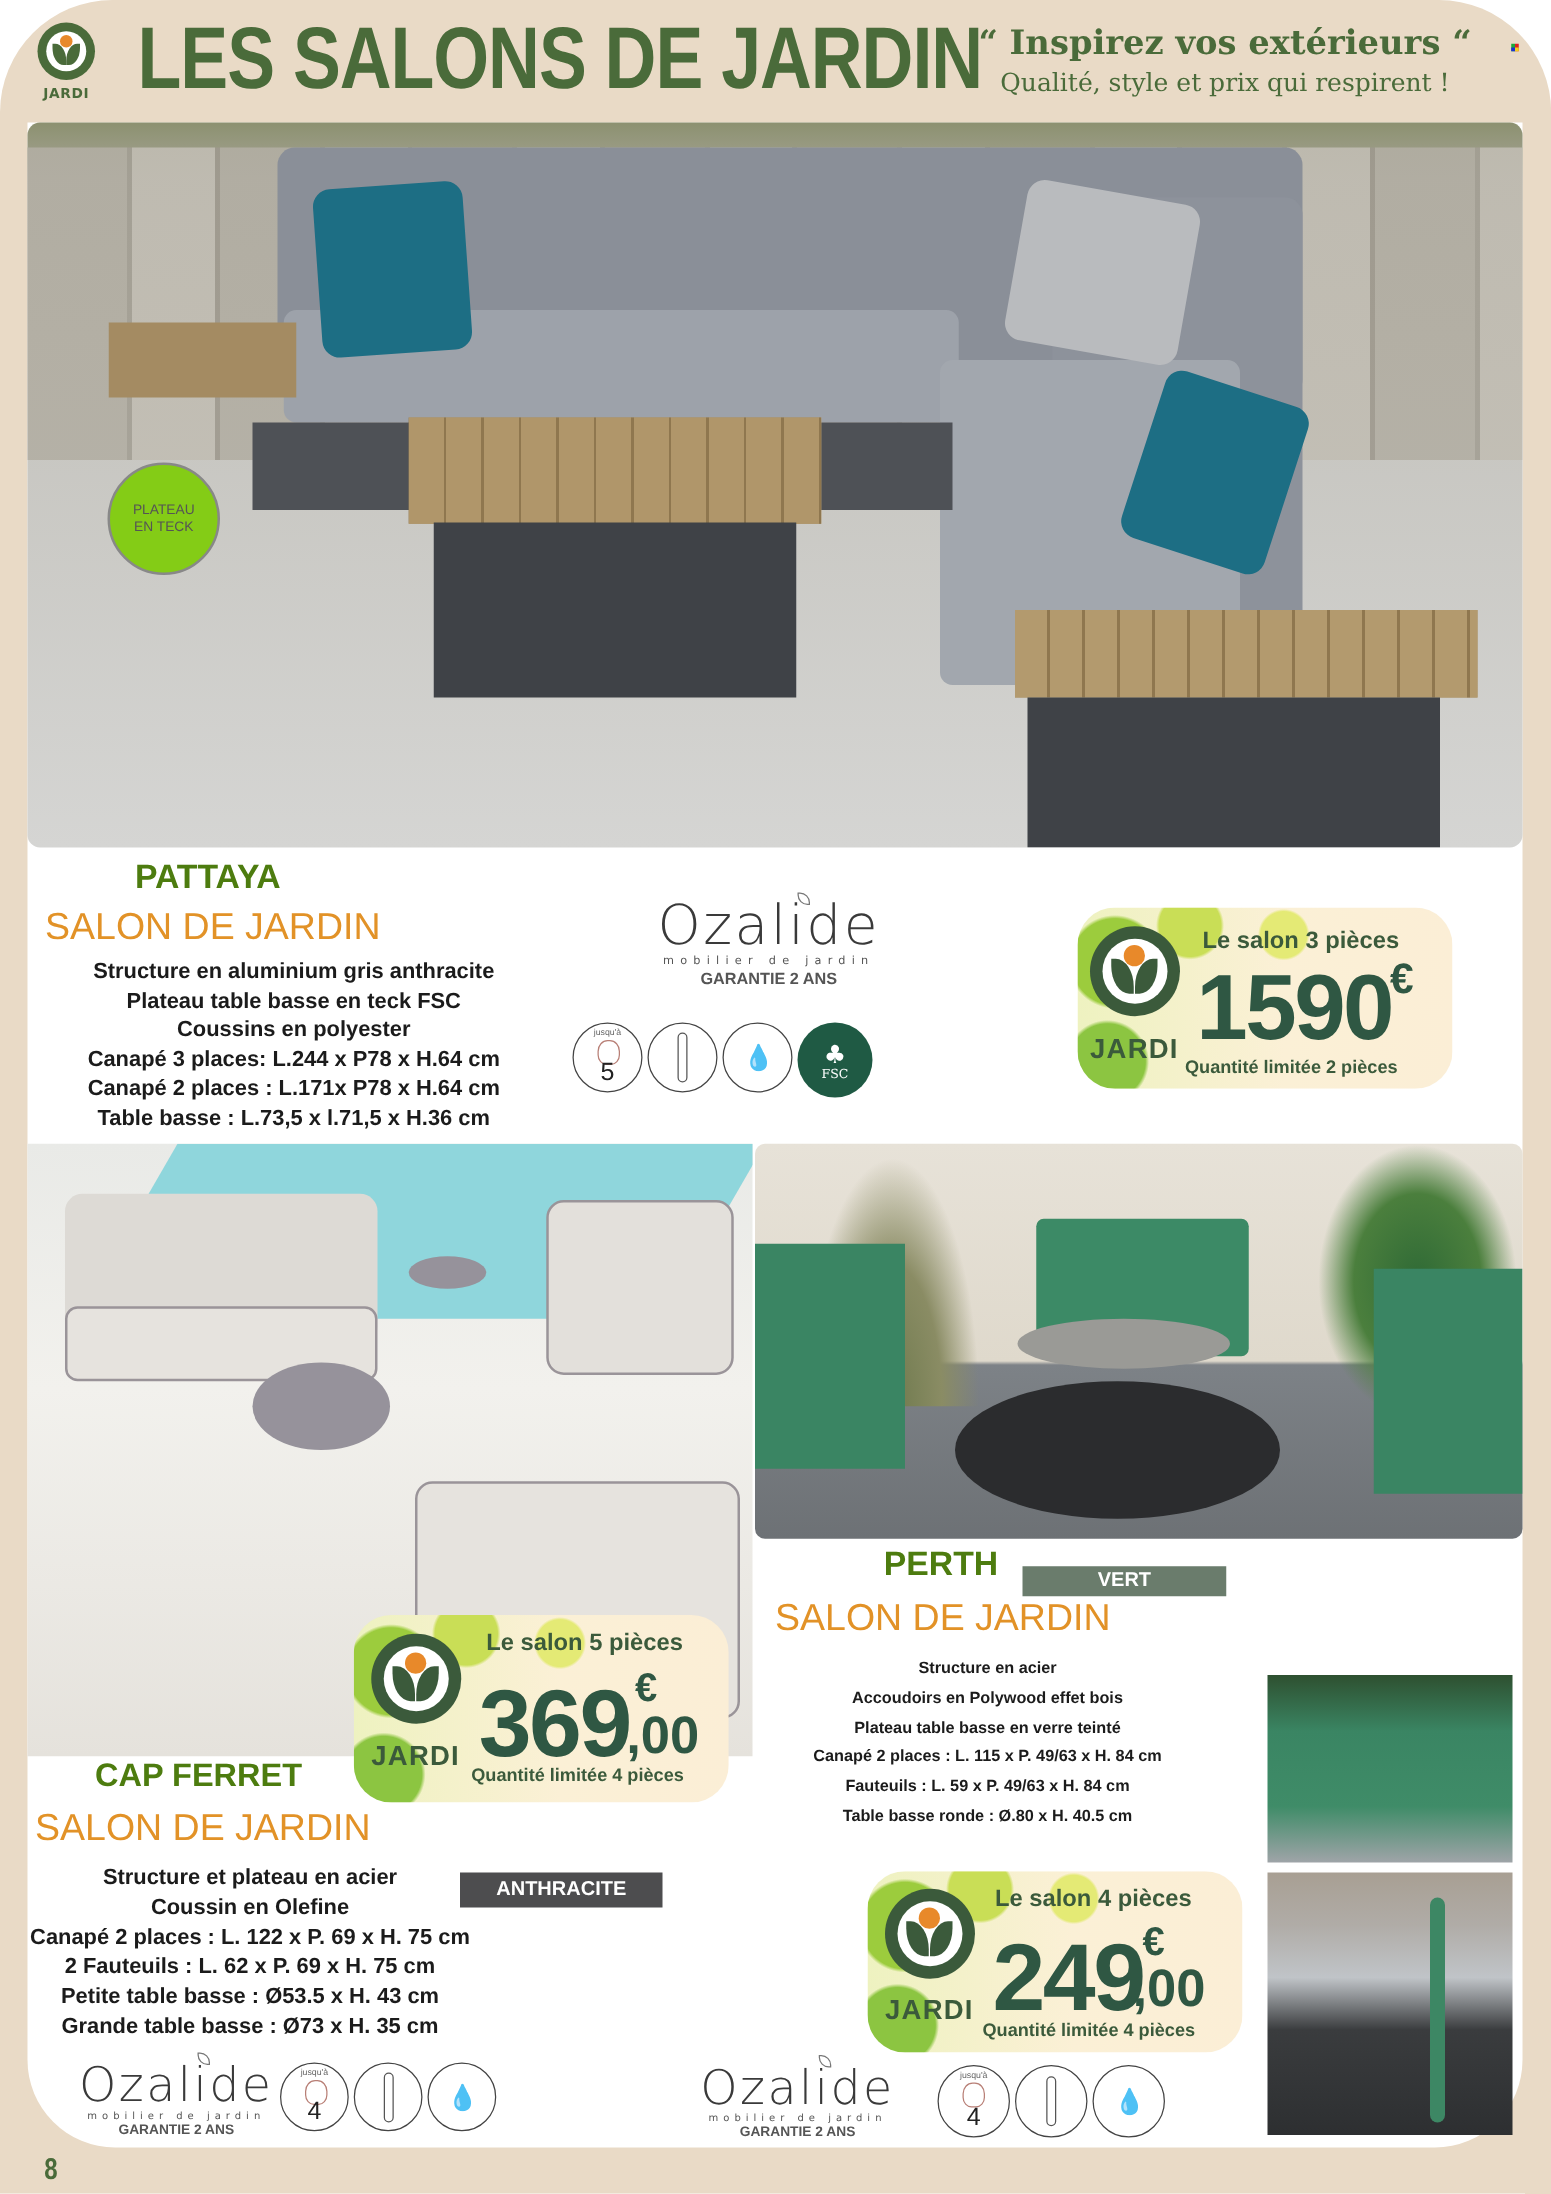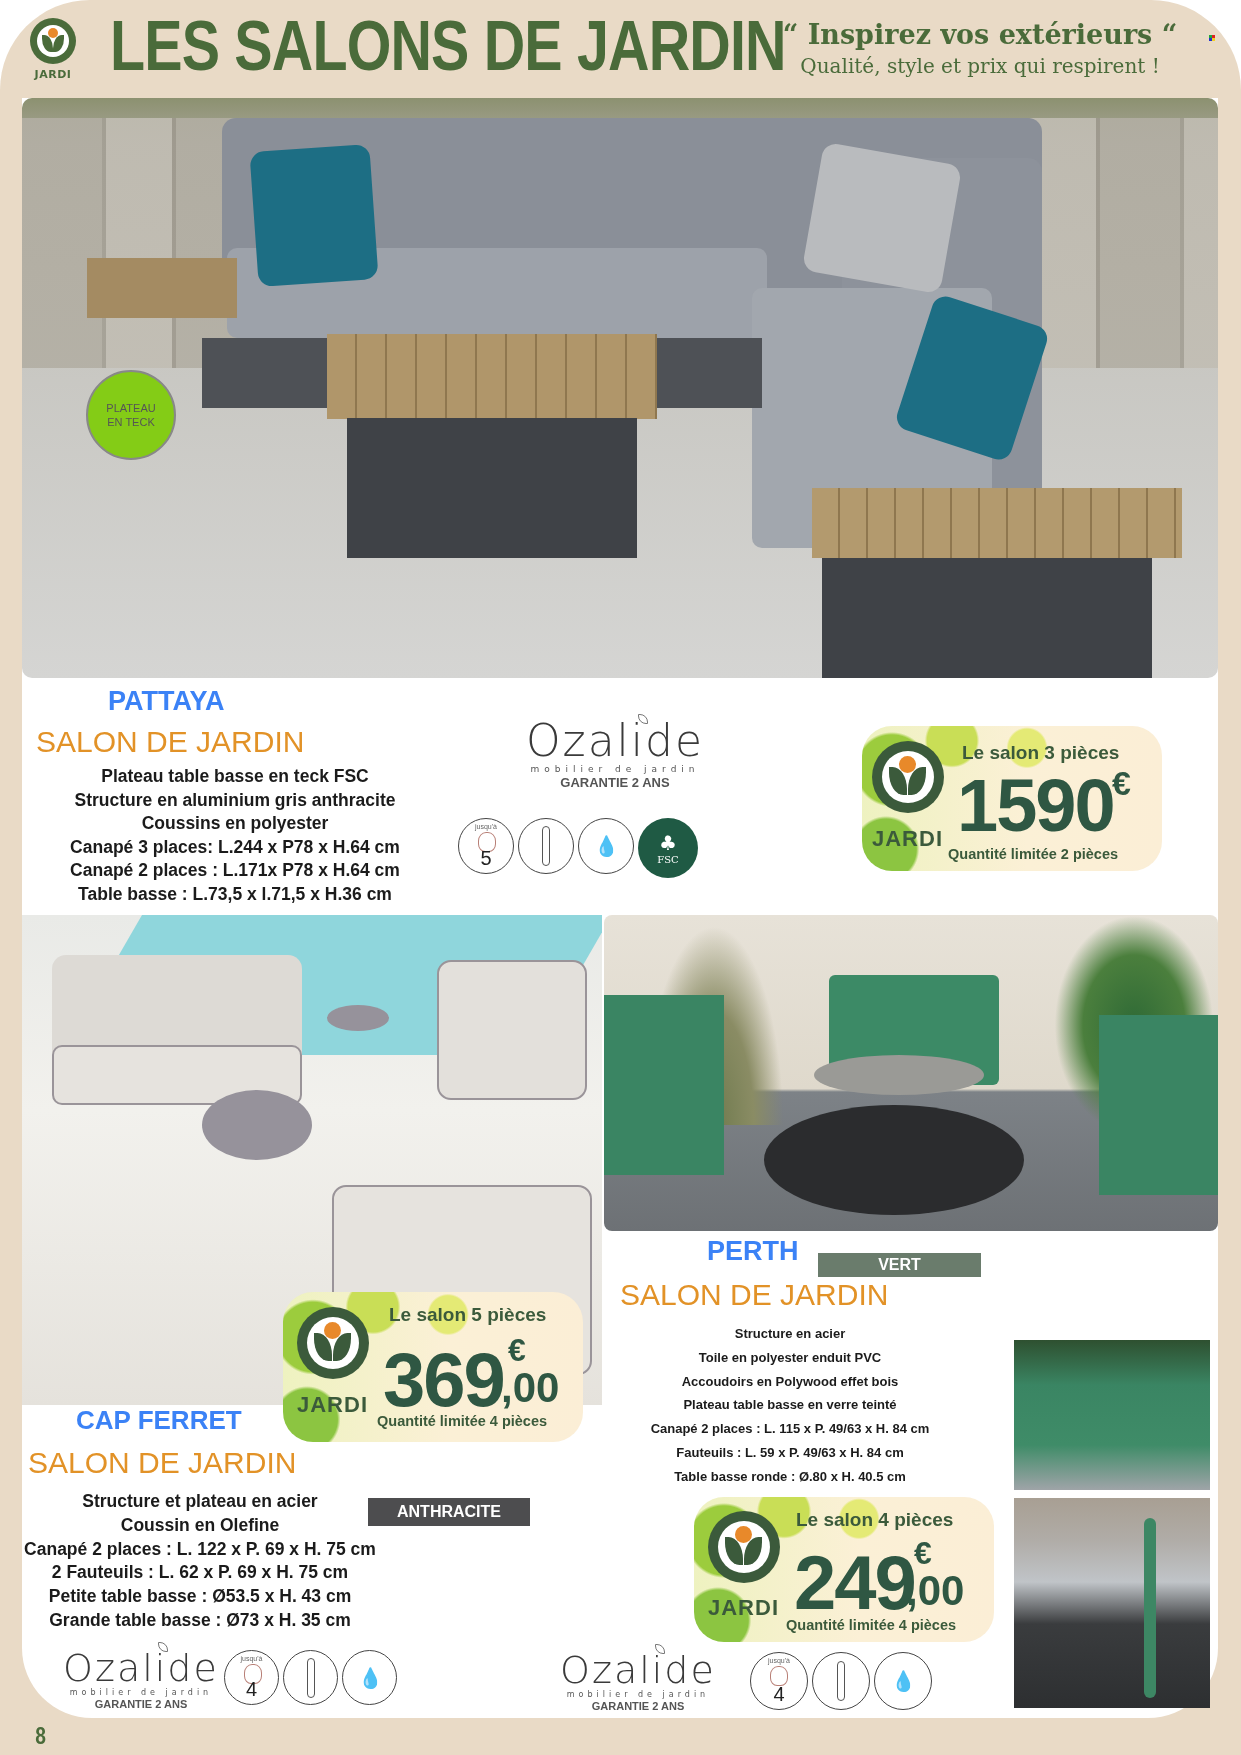--- a/index.html
+++ b/index.html
@@ -91,21 +91,21 @@
   .hero-sidetable-r { position: absolute; left: 790px; top: 390px; width: 370px; height: 70px; background: #a48b62;
     background-image: repeating-linear-gradient(90deg, #b39a6e 0 26px, #8f774f 26px 28px); }
   .hero-sidetable-r-base { position: absolute; left: 800px; top: 460px; width: 330px; height: 120px; background: #3f4247; }
   .teck-badge {
     position: absolute; left: 86px; top: 370px; width: 90px; height: 90px; border-radius: 50%;
     background: #84cc16; border: 2px solid #888;
     display: flex; align-items: center; justify-content: center; text-align: center;
     font-family: "Liberation Sans", sans-serif; font-size: 11px; color: #555; line-height: 14px;
   }
 
-  .title-green { color: #3b82f6; font-family: "Liberation Sans", sans-serif; font-weight: bold; }
+  .title-green { color: #4d7c0f; font-family: "Liberation Sans", sans-serif; font-weight: bold; }
   .title-orange { color: #e29227; font-family: "Liberation Sans", sans-serif; font-weight: normal; }
   .spec-lines { color: #1b1b1b; font-family: "Liberation Sans", sans-serif; font-weight: bold; text-align: center; }
 
   .pattaya-name { position: absolute; left: 108px; top: 686px; font-size: 27px; }
   .pattaya-sub { position: absolute; left: 36px; top: 725px; font-size: 30px; }
   .pattaya-specs { position: absolute; left: 40px; top: 765px; width: 390px; font-size: 17.5px; line-height: 23.5px; }
 
   .ozalide { position: absolute; text-align: center; }
   .ozalide .brand {
     font-family: "DejaVu Sans", sans-serif; font-weight: 200; color: #3a3a3a;
@@ -284,22 +284,22 @@
 <div class="teck-badge">
   <div>
     <div>PLATEAU</div>
     <div>EN TECK</div>
   </div>
 </div>
 
 <div class="pattaya-name title-green">PATTAYA</div>
 <div class="pattaya-sub title-orange">SALON DE JARDIN</div>
 <div class="pattaya-specs spec-lines">
+  <div>Structure en aluminium gris anthracite</div>
   <div>Plateau table basse en teck FSC</div>
-  <div>Structure en aluminium gris anthracite</div>
   <div>Coussins en polyester</div>
   <div>Canapé 3 places: L.244 x P78 x H.64 cm</div>
   <div>Canapé 2 places : L.171x P78 x H.64 cm</div>
   <div>Table basse : L.73,5 x l.71,5 x H.36 cm</div>
 </div>
 
 <div class="ozalide oz-1">
   <div class="brand"><span>Ozalide</span><span class="leaf"></span></div>
   <div class="sub">mobilier de jardin</div>
   <div class="gar">GARANTIE 2 ANS</div>
@@ -355,21 +355,20 @@
   <div class="pe-table"></div>
   <div class="pe-chair1"></div>
   <div class="pe-chair2"></div>
 </div>
 
 <div class="perth-name title-green">PERTH</div>
 <div class="vert-badge">VERT</div>
 <div class="perth-sub title-orange">SALON DE JARDIN</div>
 <div class="perth-specs spec-lines">
   <div>Structure en acier</div>
-  <div>Toile en polyester enduit PVC</div>
   <div>Accoudoirs en Polywood effet bois</div>
   <div>Plateau table basse en verre teinté</div>
   <div>Canapé 2 places : L. 115 x P. 49/63 x H. 84 cm</div>
   <div>Fauteuils : L. 59 x P. 49/63 x H. 84 cm</div>
   <div>Table basse ronde : Ø.80 x H. 40.5 cm</div>
 </div>
 
 <div class="photo detail-1"></div>
 <div class="photo detail-2">
     <div class="leg"></div>

